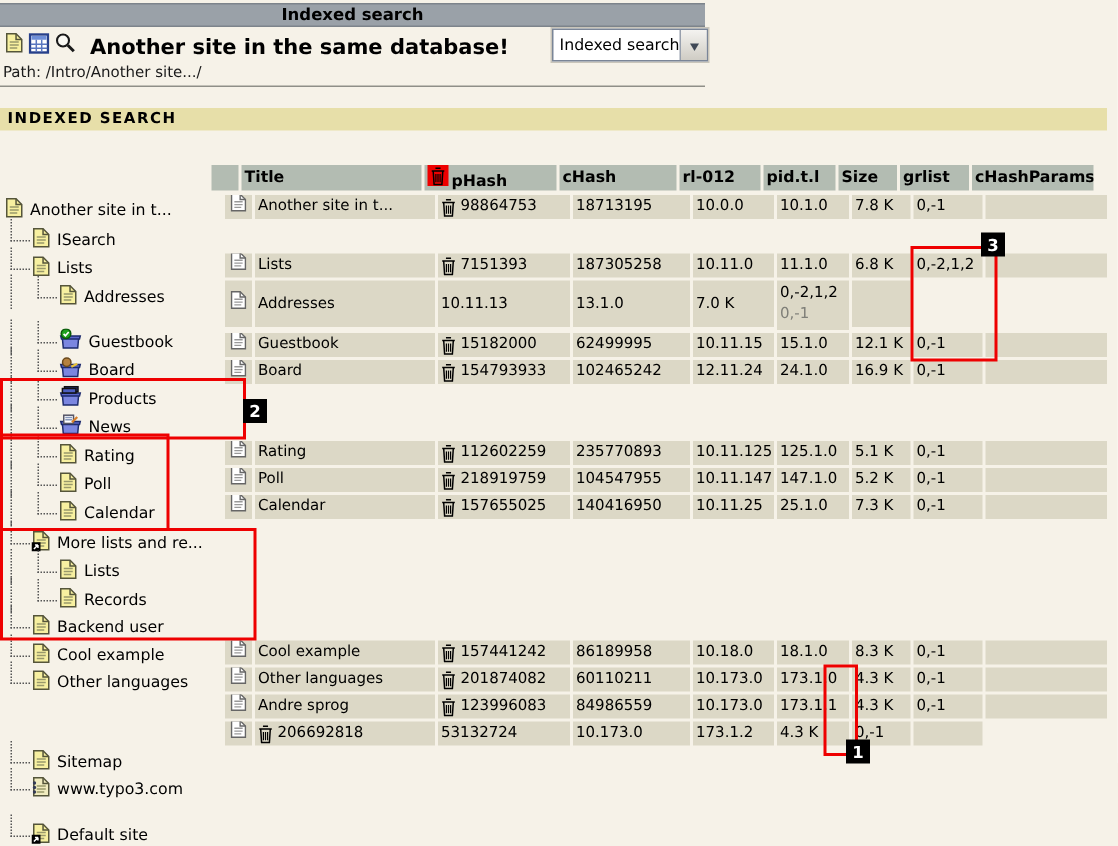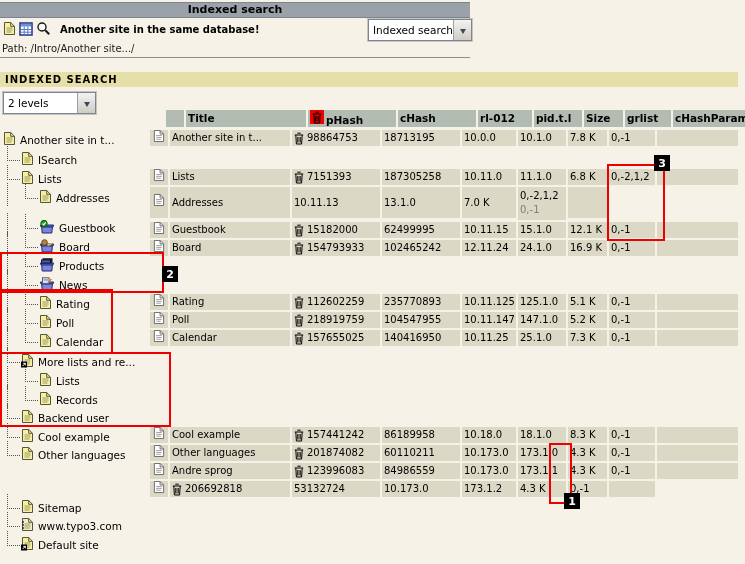--- a/index.html
+++ b/index.html
@@ -3,21 +3,21 @@
 <meta charset="utf-8">
 <style>
   html,body{margin:0;padding:0;}
   body{font-family:"DejaVu Sans","Liberation Sans",sans-serif;background:#fff;}
   .screen{position:relative;width:745px;height:564px;background:#f6f2e8;overflow:hidden;font-size:10px;color:#000;}
 
   
   .topbar{position:absolute;left:0;top:2px;width:470px;height:14px;background:#9aa1a8;border-top:1px solid #7d848b;border-bottom:1px solid #7d848b;text-align:center;font-weight:bold;font-size:11px;line-height:13px;}
 
   .doc-icons{position:absolute;left:3px;top:21px;display:flex;gap:3px;align-items:center;}
-  .page-title{position:absolute;left:60px;top:24px;font-weight:bold;font-size:10px;}
+  .page-title{position:absolute;left:60px;top:24px;font-weight:bold;font-size:14px;}
   .path-line{position:absolute;left:2px;top:43px;font-size:10px;color:#1a1a1a;}
   .hr{position:absolute;left:0;top:57px;width:470px;height:1px;background:#8f8f88;}
 
   
   .xp-select{position:absolute;background:#fff;border:1px solid #7a8597;box-shadow:0 0 0 1px #c9c5ba;display:flex;align-items:center;padding-left:4px;font-size:10.5px;cursor:default;}
   .xp-btn{margin-left:auto;width:17px;align-self:stretch;background:linear-gradient(#f4f3f0,#cfccc4);border-left:1px solid #98a0ad;display:flex;align-items:center;justify-content:center;}
   .xp-arrow{width:0;height:0;border:3.5px solid transparent;border-top:5px solid #3f4856;margin-top:5px;}
   .sel-fn{left:368px;top:19px;width:98px;height:20px;}
   .sel-depth{left:3px;top:92px;width:87px;height:20px;}
 
@@ -26,21 +26,21 @@
 
   
   .tree-item{position:absolute;height:17px;display:flex;align-items:center;white-space:nowrap;cursor:pointer;}
   .tree-item .lbl{margin-left:4px;font-size:10.5px;}
   .lvl0{left:3px;} .lvl1{left:21px;} .lvl2{left:39px;}
   .lvl1::before,.lvl2::before{content:'';position:absolute;left:-14px;top:-5px;width:12px;height:14px;border-left:1px dotted #555;border-bottom:1px dotted #555;}
   .lvl2::after{content:'';position:absolute;left:-32px;top:-6px;height:23px;border-left:1px dotted #555;}
 
   
   .tgrid{display:grid;grid-template-columns:18px 120px 88px 78px 54px 48px 39px 46px 81px;column-gap:2px;}
-  .thead{position:absolute;left:166px;top:110px;width:468px;height:17px;}
+  .thead{position:absolute;left:141px;top:110px;width:468px;height:17px;}
   .thead .cell{background:#b3bcb2;font-weight:bold;font-size:10.5px;line-height:17px;padding-left:2px;overflow:hidden;white-space:nowrap;}
   .tgroup{position:absolute;left:150px;width:588px;}
   .trow{margin-bottom:2px;}
   .trow .cell{background:#dcd8c6;font-size:10px;line-height:16px;height:16px;padding-left:2px;overflow:hidden;white-space:nowrap;display:flex;align-items:center;}
   .trow.tall .cell{height:31px;}
   .trow .cell.icon-cell{padding-left:3px;}
   .trow.tall .cell.grlist-cell{flex-direction:column;align-items:flex-start;justify-content:flex-start;line-height:14px;padding-top:2px;}
   .gray2{color:#7f7f78;}
   .trash-wrap{display:inline-flex;margin-right:3px;cursor:pointer;}
   .trash-hl{background:#ee0000;padding:1px 2px 0 2px;display:inline-flex;margin-right:2px;}
@@ -81,26 +81,20 @@
     <span class="xp-btn">
         <span class="xp-arrow"></span>
       </span>
   </div>
 
   <div class="path-line">Path: /Intro/Another site.../</div>
   <div class="hr"></div>
 
   <div class="section-bar">INDEXED SEARCH</div>
 
-  <div class="xp-select sel-depth">
-    <span>2 levels</span>
-    <span class="xp-btn">
-        <span class="xp-arrow"></span>
-      </span>
-  </div>
 
   <div id="tree">
       <div class="tree-item lvl0" style="top: 131px;">
         <span><svg width="13" height="15" viewBox="0 0 13 15">
             <path d="M1.5 1.5 h6.2 l3.8 3.8 v8.2 h-10 z" fill="#f7f0a0" stroke="#55553a"></path>
             <path d="M7.7 1.5 v3.8 h3.8" fill="none" stroke="#55553a"></path>
             <path d="M3.5 7 h6 M3.5 9 h6 M3.5 11 h5" stroke="#99996b"></path>
           </svg></span>
         <span class="lbl">Another site in t...</span>
       </div>
@@ -251,21 +245,21 @@
         <span><svg width="13" height="15" viewBox="0 0 13 15">
             <path d="M1.5 1.5 h6.2 l3.8 3.8 v8.2 h-10 z" fill="#f1ecbf" stroke="#55553a"></path>
             <path d="M7.7 1.5 v3.8 h3.8" fill="none" stroke="#55553a"></path>
             <path d="M3.5 7 h6 M3.5 9 h6 M3.5 11 h5" stroke="#99996b"></path>
             <circle cx="2" cy="5" r="1.1" fill="#333a55"></circle>
             <circle cx="2" cy="8" r="1.1" fill="#333a55"></circle>
             <circle cx="2" cy="11" r="1.1" fill="#333a55"></circle>
           </svg></span>
         <span class="lbl">www.typo3.com</span>
       </div>
-      <div class="tree-item lvl1" style="top: 536px;">
+      <div class="tree-item lvl1" style="top: 548px;">
         <span><svg width="13" height="15" viewBox="0 0 13 15">
             <path d="M1.5 1.5 h6.2 l3.8 3.8 v8.2 h-10 z" fill="#f7f0a0" stroke="#55553a"></path>
             <path d="M7.7 1.5 v3.8 h3.8" fill="none" stroke="#55553a"></path>
             <path d="M3.5 7 h6 M3.5 9 h6 M3.5 11 h5" stroke="#99996b"></path>
             <rect x="0" y="8.5" width="6" height="6" fill="#000"></rect>
             <path d="M1.6 13 L4.3 10.3 M4.3 10.3 h-2 M4.3 10.3 v2" stroke="#fff" fill="none"></path>
           </svg></span>
         <span class="lbl">Default site</span>
       </div>
     </div>

